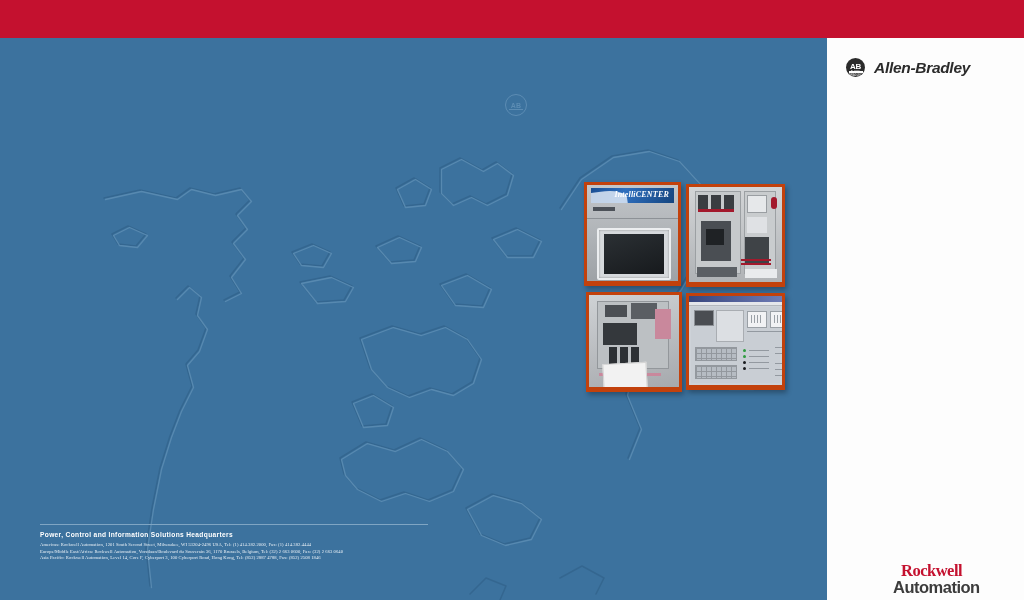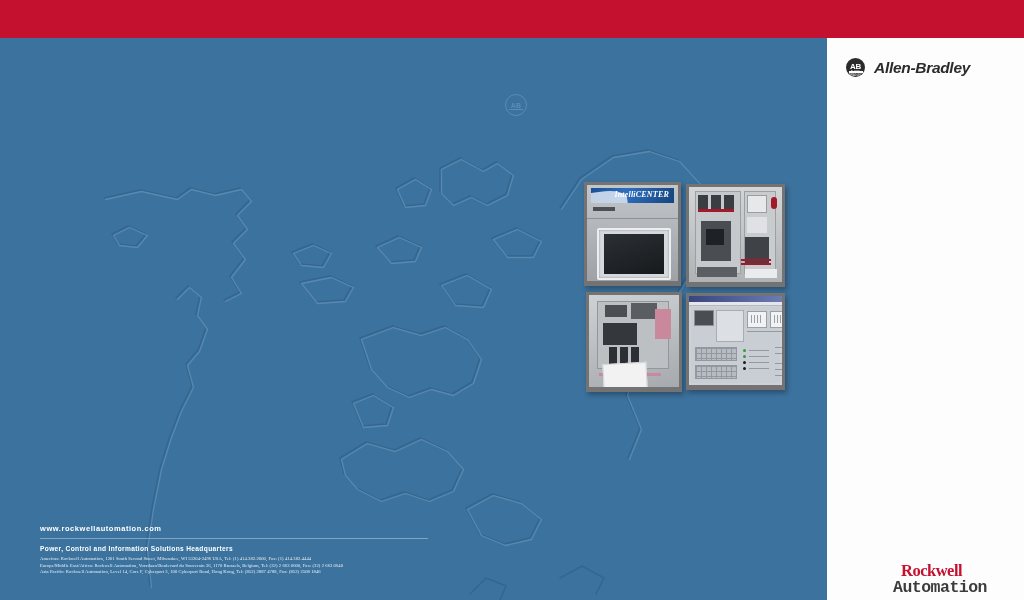--- a/index.html
+++ b/index.html
@@ -42,21 +42,21 @@
     color:#5C8CB3; font-size:7px; font-weight:bold; letter-spacing:.3px;
     display:flex; align-items:center; justify-content:center;
   }
   #ab-watermark .wm-bar {
     position:absolute; left:3px; right:3px; bottom:5.5px; height:1px; background:#5C8CB3;
   }
 
   
   #collage { position:absolute; left:584px; top:144px; width:204px; height:212px; }
   .photo {
-    position:absolute; background:#737373; padding:3px 3px 5px 3px;
+    position:absolute; background:#c2410c; padding:3px 3px 5px 3px;
     box-shadow:2px 3px 5px rgba(0,0,0,.30);
   }
   .photo-inner { width:100%; height:100%; overflow:hidden; position:relative; background:#b9bdc2; }
 
   .ph-tl { left:0;    top:0;    width:97px;  height:104px; }
   .ph-tr { left:102px;top:2px;  width:99px;  height:103px; }
   .ph-bl { left:2px;  top:110px;width:96px;  height:100px; }
   .ph-br { left:102px;top:111px;width:99px;  height:97px; }
 
   
@@ -152,21 +152,21 @@
   }
   .ab-badge .bar { position:absolute; left:2.5px; right:2.5px; bottom:4.5px; height:1.2px; background:#ffffff; }
   .ab-badge .sub { position:absolute; left:0; right:0; bottom:.5px; text-align:center; font-size:2.6px; letter-spacing:.1px; font-weight:normal; }
   #ab-wordmark {
     font-size:15.5px; font-weight:bold; font-style:italic; color:#2B2B2B; letter-spacing:-.3px;
   }
 
   
   #ra-logo { position:absolute; left:893px; top:563px; text-align:left; }
   #ra-line1 { font-size:16.5px; font-weight:bold; color:#C4112F; letter-spacing:-.5px; line-height:16px; margin-left:8px;font-family:Liberation Serif, serif; }
-  #ra-line2 { font-size:16.5px; font-weight:bold; color:#3C3C3C; letter-spacing:-.5px; line-height:17px;font-family:Liberation Mono, monospace; }
+  #ra-line2 { font-size:16.5px; font-weight:bold; color:#3C3C3C; letter-spacing:-.5px; line-height:17px; }
 </style>
 </head>
 <body>
 
 <div id="page">
 
   <div id="red-band"></div>
 
   <div id="blue-panel">
 
@@ -305,21 +305,20 @@
               <span class="lbl-line" style="left:84px;top:62px;width:26px;"></span>
               <span class="lbl-line" style="left:84px;top:68px;width:26px;"></span>
             </div>
           </div>
         </div>
       </div>
 
     </div>
 
     <div id="footer">
-      <div id="footer-url">www.rockwellautomation.com</div>
       <div id="footer-rule"></div>
       <div id="footer-heading">Power, Control and Information Solutions Headquarters</div>
       <div class="addr-line">Americas: Rockwell Automation, 1201 South Second Street, Milwaukee, WI 53204-2496 USA, Tel: (1) 414.382.2000, Fax: (1) 414.382.4444</div>
       <div class="addr-line">Europe/Middle East/Africa: Rockwell Automation, Vorstlaan/Boulevard du Souverain 36, 1170 Brussels, Belgium, Tel: (32) 2 663 0600, Fax: (32) 2 663 0640</div>
       <div class="addr-line">Asia Pacific: Rockwell Automation, Level 14, Core F, Cyberport 3, 100 Cyberport Road, Hong Kong, Tel: (852) 2887 4788, Fax: (852) 2508 1846</div>
     </div>
 
   </div>
 
   <div id="white-panel"></div>

